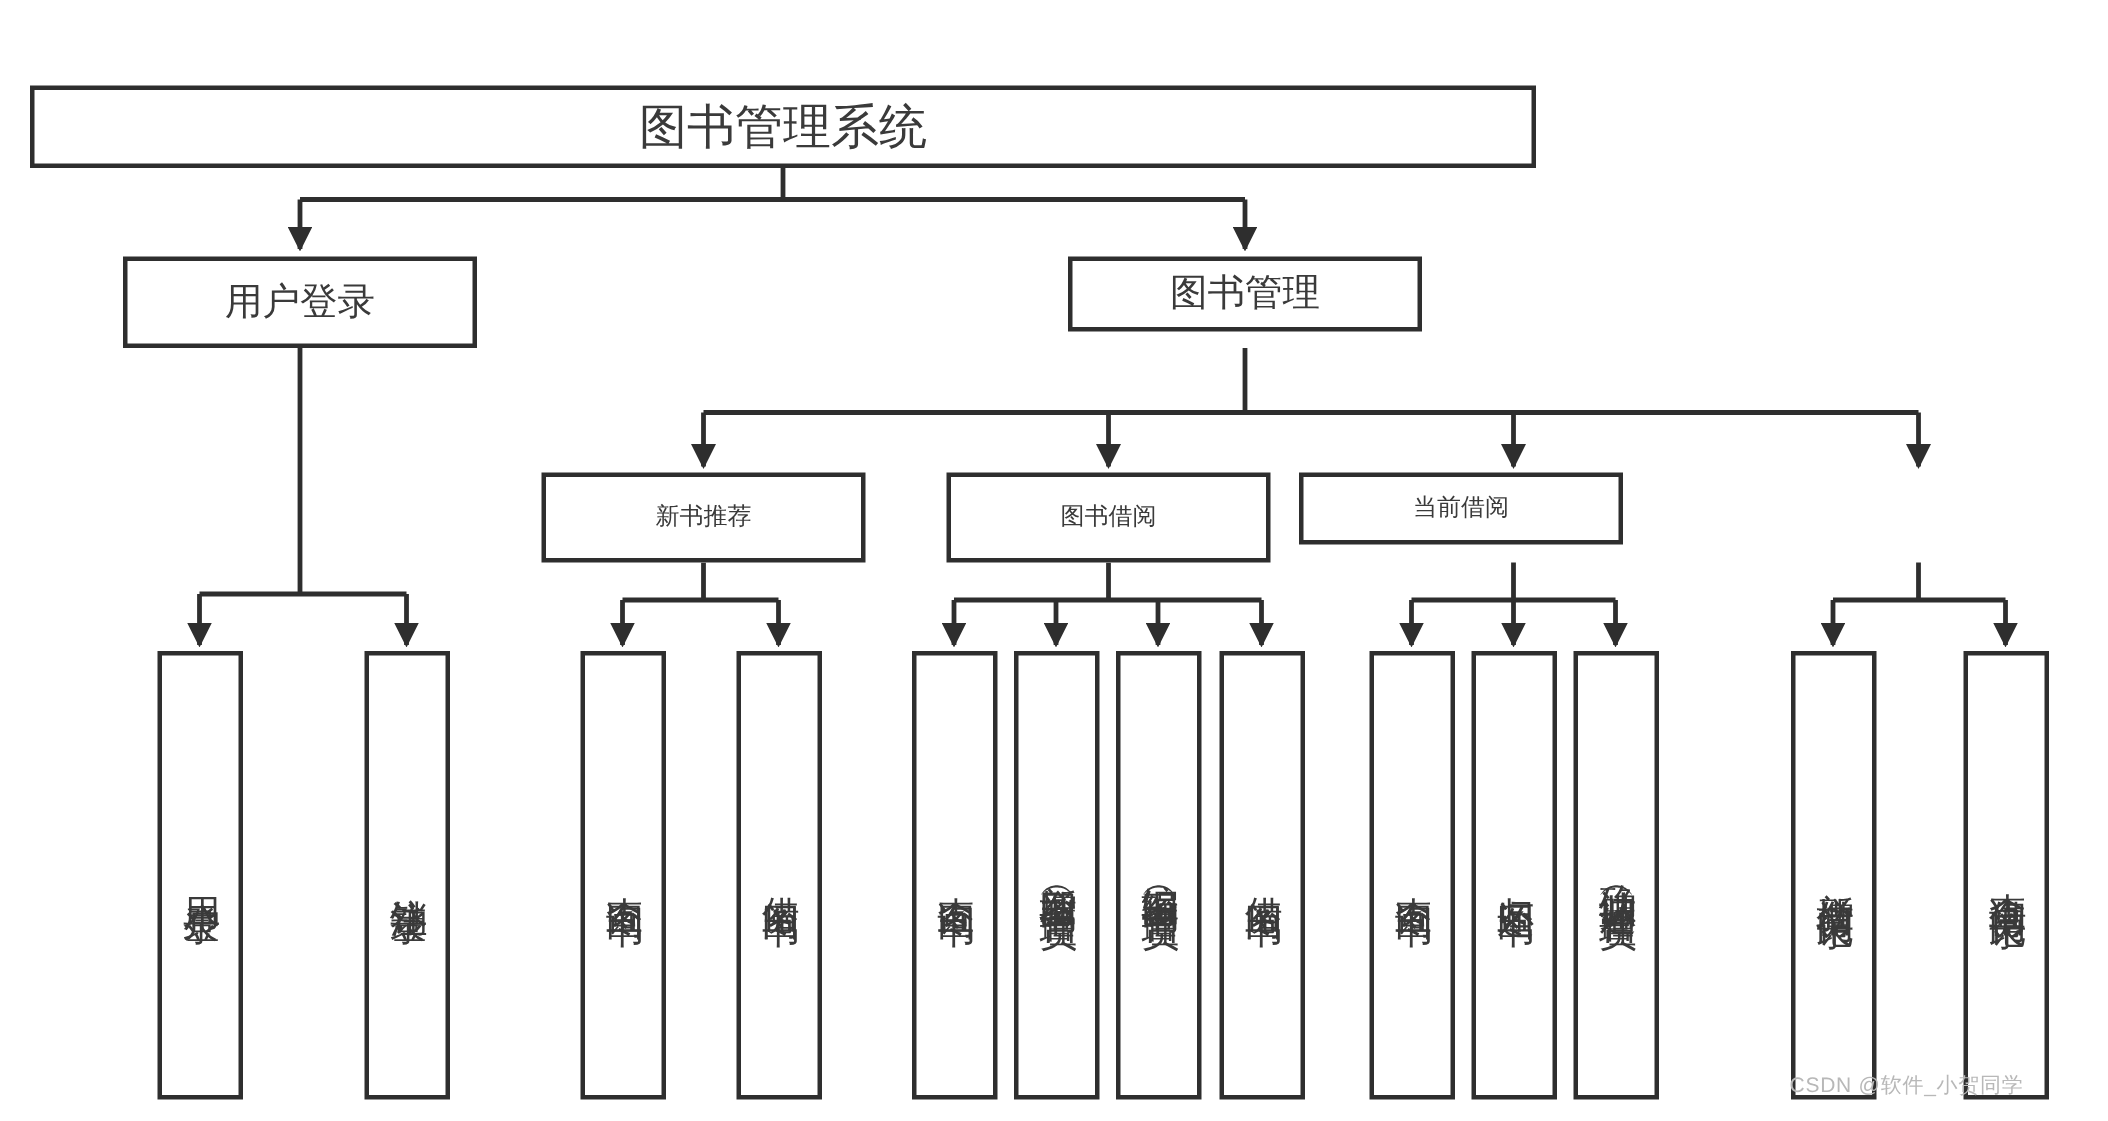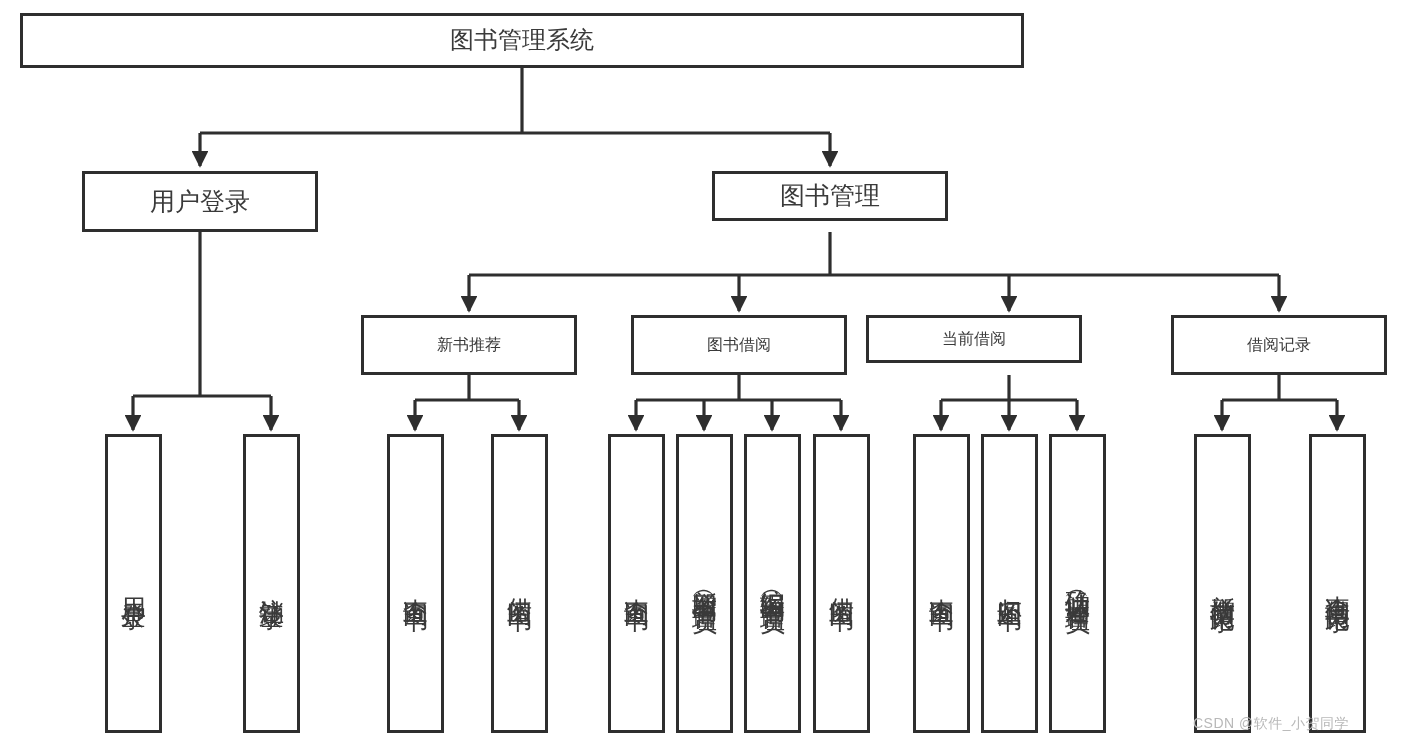--- a/index.html
+++ b/index.html
@@ -33,21 +33,22 @@
     border: 3px solid #2e2e2e;
     background: #ffffff;
     display: flex;
     align-items: center;
     justify-content: center;
     text-align: center;
     color: #3a3a3a;
     line-height: 1.18;
   }
   .node.root {
-    font-size: 24px;
+    font-size: 32px;
+    margin-top: 44px;
   }
   .node.level2 {
     font-size: 25px;
   }
   .node.level3 {
     font-size: 16px;
   }
   .node.leaf {
     font-size: 25px;
     writing-mode: vertical-rl;
@@ -136,23 +137,22 @@
       <path d="M 1337 400 L 1337 430" marker-end="url(#arrow)"></path>
     </g>
   </svg>
 
   <div class="node root" style="left:20px; top:13px; width:1004px; height:55px;">图书管理系统</div>
 
   <div class="node level2" style="left:82px; top:171px; width:236px; height:61px;">用户登录</div>
   <div class="node level2" style="left:712px; top:171px; width:236px; height:50px;">图书管理</div>
 
   <div class="node level3" style="left:361px; top:315px; width:216px; height:60px;">新书推荐</div>
-  <div class="node level3" style="left:631px; top:315px; width:216px; height:60px;">图书借阅</div>
+  <div class="node level3" style="left:631px; top:315px; width:216px; height:60px;font-family:Liberation Mono, monospace;">图书借阅</div>
   <div class="node level3" style="left:866px; top:315px; width:216px; height:48px;">当前借阅</div>
-  <div class="node level3" style="left:1171px; top:315px; width:216px; height:60px;">借阅记录</div>
 
   <div class="node leaf" style="left:105px; top:434px; width:57px; height:299px;">
     <span class="vlabel">用户登录</span>
   </div>
   <div class="node leaf" style="left:243px; top:434px; width:57px; height:299px;">
     <span class="vlabel">注销登录</span>
   </div>
 
   <div class="node leaf" style="left:387px; top:434px; width:57px; height:299px;">
     <span class="vlabel">查询图书</span>

